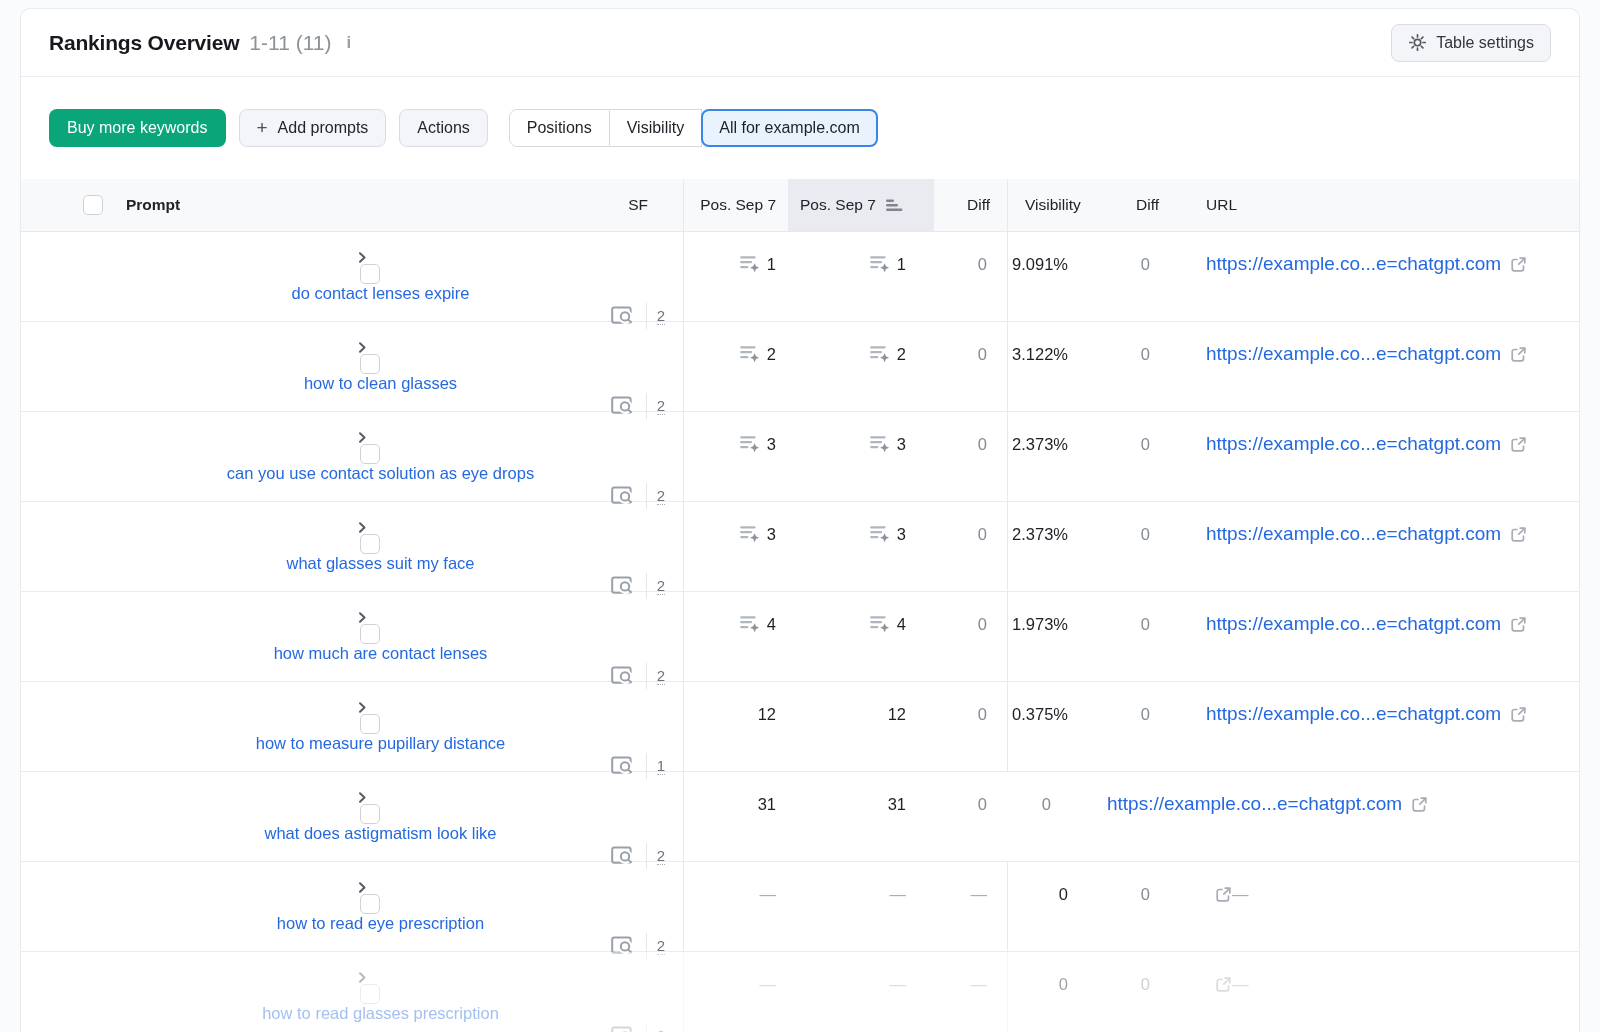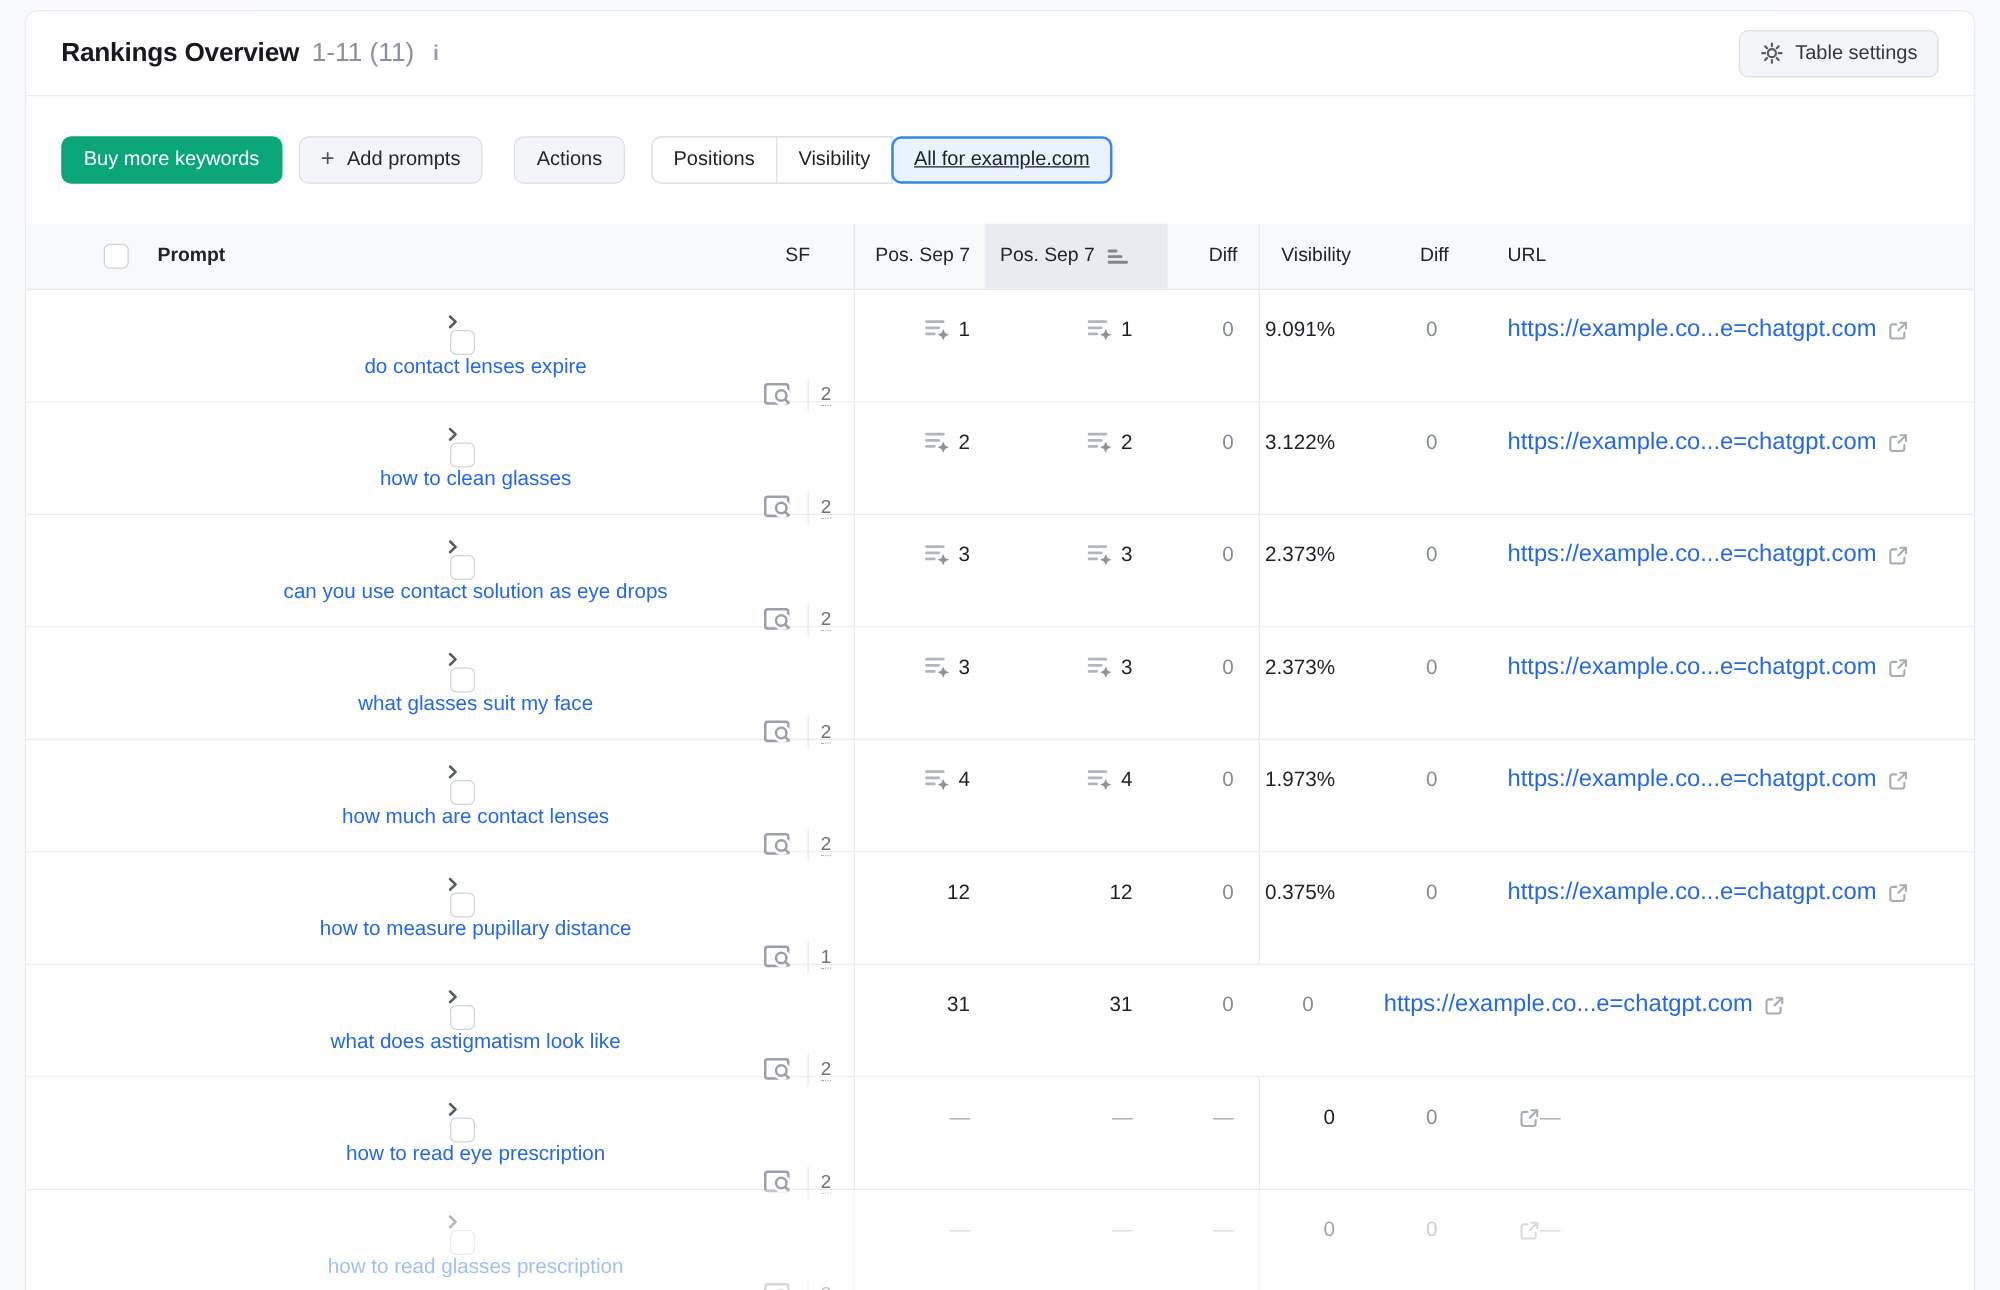--- a/index.html
+++ b/index.html
@@ -26,32 +26,32 @@
   .settings-btn { margin-left:auto; height:38px; display:inline-flex; align-items:center; gap:9px;
     padding:0 16px; background:#f4f5f8; border:1px solid #d9dce2; border-radius:8px;
     font-size:16px; color:#33363d; cursor:pointer; }
   
   .toolbar { height:102px; display:flex; align-items:center; padding:0 28px; }
   .btn { height:38px; border-radius:8px; font-size:16px; display:inline-flex;
     align-items:center; padding:0 17px; cursor:pointer; border:none; background:none; 
     font-family:inherit; }
   .btn-green { background:var(--accent_green,#0aa578); color:#fff; font-weight:500; margin-right:13px; padding:0 18px; }
   .btn-gray { background:#f4f5f8; border:1px solid #d9dce2; color:#24262c; margin-right:13px; gap:10px; }
-  .btn-actions { margin-right:21px;margin-left:12px; }
+  .btn-actions { margin-right:21px; }
   .plus { color:#4c515b; font-size:19px; line-height:1; margin-top:-2px; }
   .segwrap { display:flex; }
   .seg { height:38px; padding:0 17px; background:#fff; border:1px solid #d5d9df;
     font-size:16px; color:#1d2026; display:flex; align-items:center; cursor:pointer;
     font-family:inherit; position:relative; }
   .seg:first-child { border-radius:8px 0 0 8px; }
   .seg:last-child { border-radius:0 8px 8px 0; }
   .seg + .seg { border-left:none; }
   .seg.selected { background:var(--selected_segment_bg,#e9f3fd);
     border:2px solid var(--selected_segment_border,#3a86e8) !important;
-    border-radius:8px; margin-left:-1px; z-index:2; padding:4px 16px;text-decoration:underline; }
+    border-radius:8px; margin-left:-1px; z-index:2; padding:4px 16px; }
   
   .thead { display:flex; height:53px; background:#f8f9fb; border-bottom:1px solid #e5e8ec;
     font-size:15.5px; color:#202329; }
   .hcell { display:flex; align-items:center; height:100%; flex:none; }
   .trow { display:flex; height:90px; border-bottom:1px solid #e9ebef; background:#fff; }
   .trow.faded { opacity:.42; }
   .cell { height:100%; padding-top:19px; flex:none; }
   .line { height:26px; display:flex; align-items:center; width:100%; }
   .c1 { width:663px; border-right:1px solid #e6e9ed; }
   .c2 { width:104px; padding-right:12px; }

